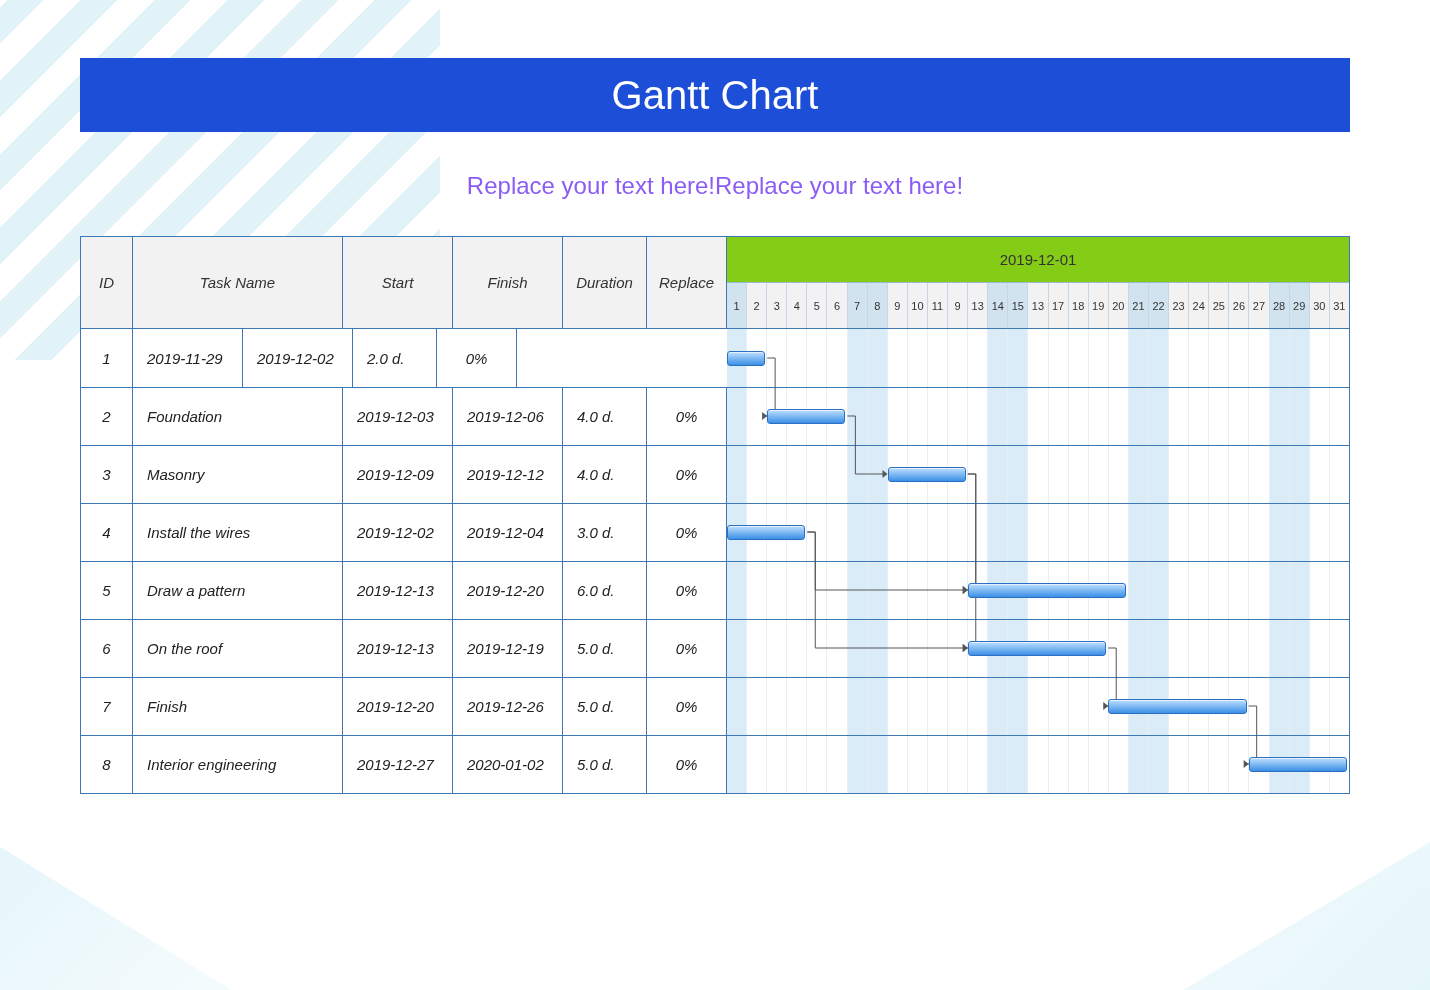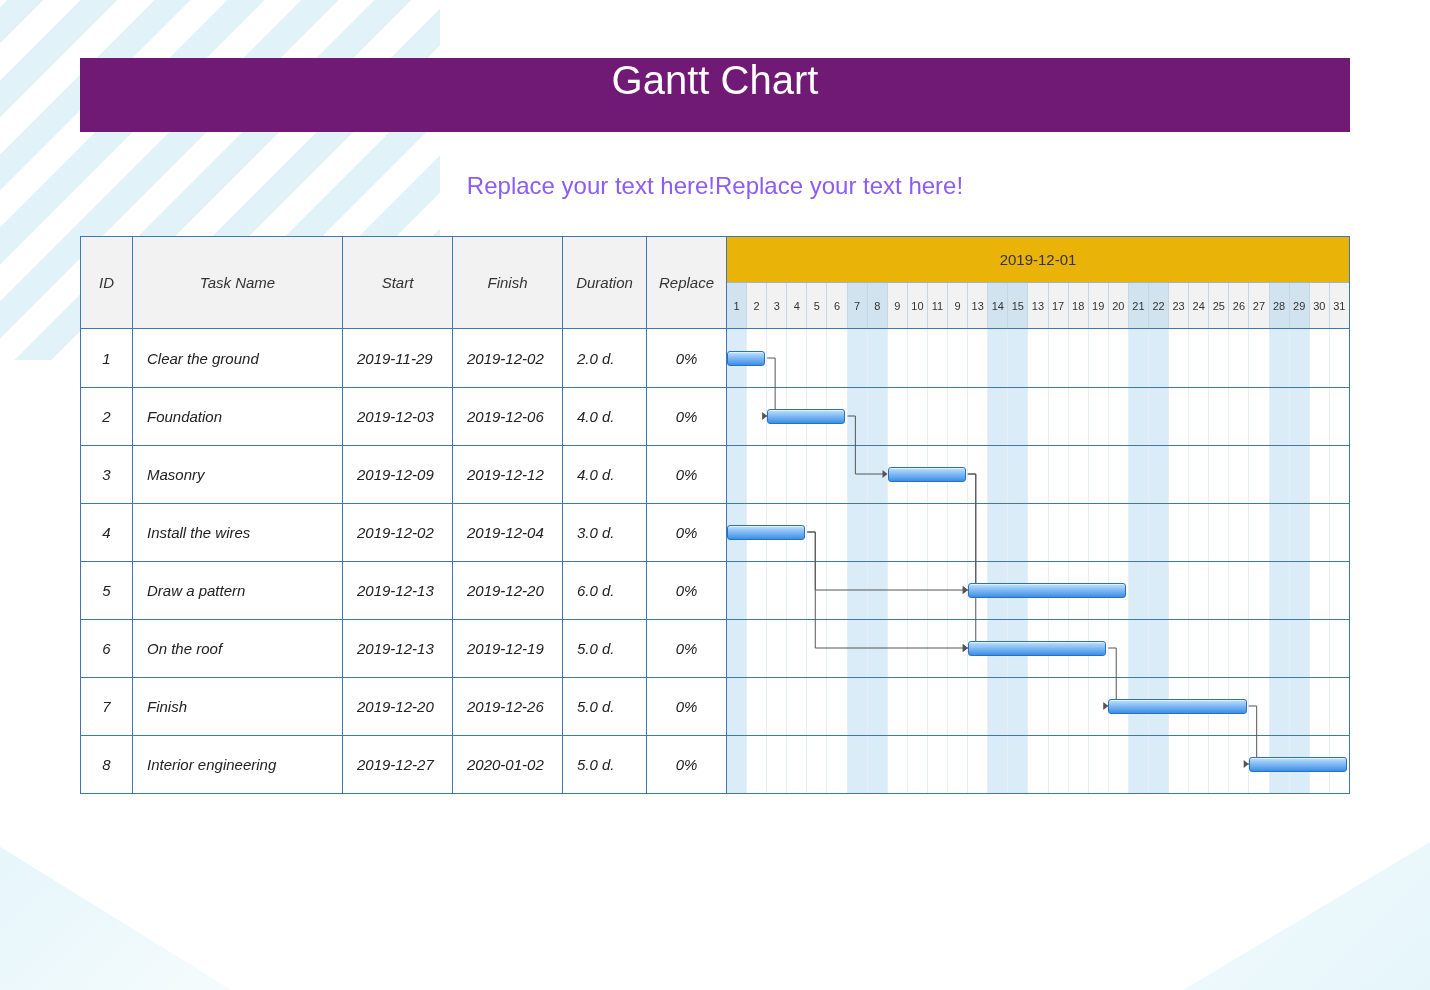--- a/index.html
+++ b/index.html
@@ -26,22 +26,22 @@
     background: linear-gradient(135deg, rgba(200,235,245,0.0), rgba(200,235,245,0.55));
     clip-path: polygon(100% 100%, 30% 100%, 100% 10%);
   }
 
   .page { position: relative; width: 1430px; height: 990px; overflow: hidden; }
 
   .title-bar {
     position: relative; z-index: 1;
     margin: 58px 80px 0 80px;
     height: 74px;
-    background: #701a75;
-    display: flex; align-items: flex-start; justify-content: center;
+    background: #1d4ed8;
+    display: flex; align-items: center; justify-content: center;
   }
   .title-bar h1 { color: #fff; font-size: 40px; font-weight: 500; }
 
   .subtitle {
     position: relative; z-index:1;
     text-align: center; margin-top: 40px;
     font-size: 24px; color: #8b5cf6;
   }
 
   .gantt-wrap {
@@ -62,21 +62,21 @@
   }
   .col-id    { width: 52px; }
   .col-task  { width: 210px; }
   .col-start { width: 110px; }
   .col-finish{ width: 110px; }
   .col-dur   { width: 84px; }
   .col-comp  { width: 80px; }
 
   .timeline-head { display: flex; flex-direction: column; height: 92px; }
   .timeline-label {
-    flex: 1 1 50%; background: #eab308; border-bottom: 1px solid #9ab7d4;
+    flex: 1 1 50%; background: #84cc16; border-bottom: 1px solid #9ab7d4;
     display:flex; align-items:center; justify-content:center; font-size:15px;
   }
   .timeline-days {
     flex: 1 1 50%; display:flex; background:#f2f2f2; border-bottom:1px solid #3e78b3;
   }
   .timeline-days .day {
     flex: 1 1 0; border-left:1px solid #c6d6e6; display:flex; align-items:center; justify-content:center;
     font-size: 11px; color:#333; position:relative;
   }
   .timeline-days .day:first-child { border-left:none; }
@@ -168,21 +168,20 @@
             </div>
         </div>
       </div>
     </div>
 
     <div class="gantt-body" id="gantt-body">
 
     <div class="row">
           <div class="left">
             <div class="bcell col-id center">1</div>
-            <div class="bcell col-task">Clear the ground</div>
             <div class="bcell col-start">2019-11-29</div>
             <div class="bcell col-finish">2019-12-02</div>
             <div class="bcell col-dur">2.0 d.</div>
             <div class="bcell col-comp center">0%</div>
           </div>
           <div class="right">
             <div class="grid">
               <div class="g weekend"></div>
               <div class="g"></div>
               <div class="g"></div>

